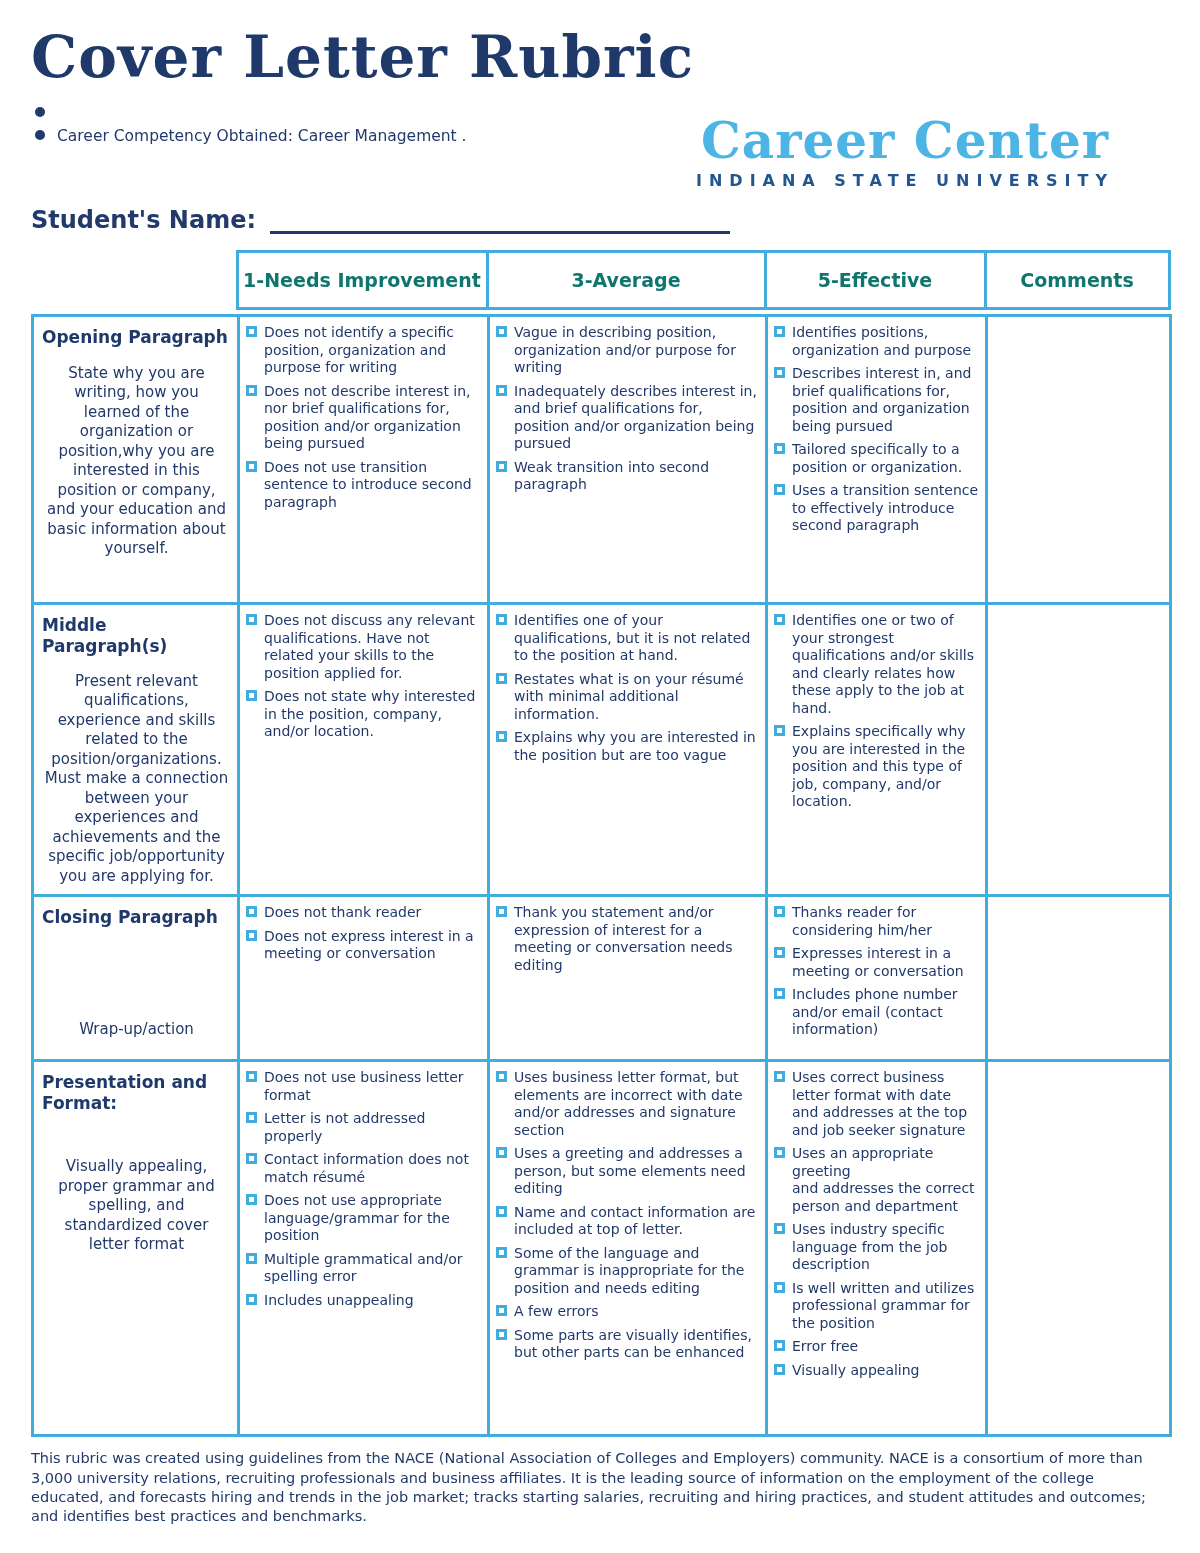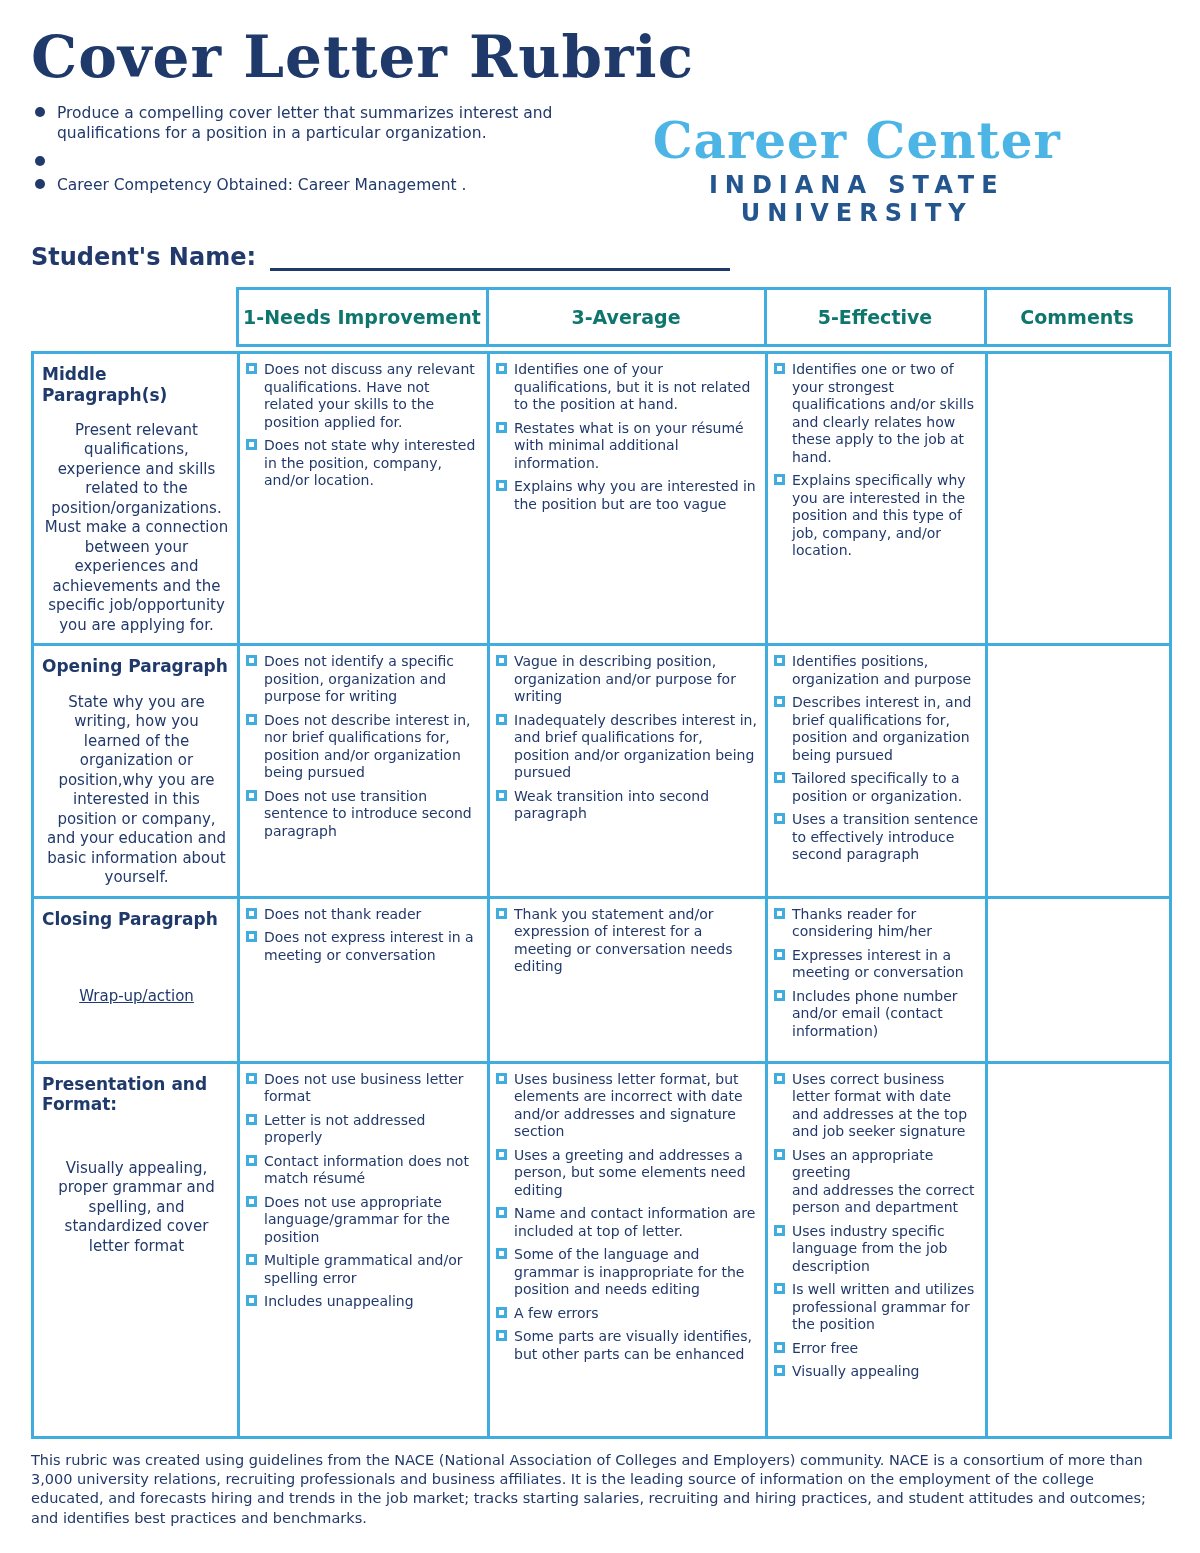--- a/index.html
+++ b/index.html
@@ -30,21 +30,21 @@
   .logo-title {
     font-family: "DejaVu Serif", serif;
     font-weight: bold;
     font-size: 50px;
     color: #4db5e5;
     line-height: 1.05;
     letter-spacing: 1px;
   }
   .logo-subtitle {
     font-weight: bold;
-    font-size: 24px;
+    font-size: 16px;
     color: #23558f;
     letter-spacing: 7px;
     margin-top: 4px;
   }
 
   .student-row { margin-top: 16px; font-size: 24px; font-weight: bold; display: flex; align-items: flex-end; }
   .fill-line { display: inline-block; border-bottom: 3px solid #1f3a6a; height: 22px; }
   .student-line { width: 460px; margin-left: 14px; }
 
   
@@ -67,42 +67,38 @@
 
   .body-table td { border: 3px solid #41addf; vertical-align: top; background: #fff; }
   .body-table tr:nth-child(1) { height: 288px; }
   .body-table tr:nth-child(2) { height: 240px; }
   .body-table tr:nth-child(3) { height: 165px; }
   .body-table tr:nth-child(4) { height: 375px; }
 
   .label-cell { padding: 10px 6px 8px 8px; }
   .row-title { font-size: 17px; font-weight: bold; line-height: 1.2; color: #1f3a6a; }
   .row-desc { font-size: 15px; line-height: 1.3; text-align: center; margin-top: 16px; padding: 0 2px; }
-  .body-table tr:nth-child(3) .row-desc { margin-top: 58px; text-decoration: underline; }
+  .body-table tr:nth-child(3) .row-desc { margin-top: 92px; }
   .body-table tr:nth-child(4) .row-desc { margin-top: 44px; }
 
   .criteria-cell { padding: 7px 6px 4px 6px; }
   .check-item { display: flex; gap: 7px; margin-bottom: 6px; }
   .checkbox { width: 11px; height: 11px; border: 3px solid #41addf; background: #fff; flex: none; margin-top: 2px; }
   .check-text { font-size: 14px; line-height: 1.25; white-space: pre-line; }
 
   
   .footer-note { margin-top: 12px; font-size: 14.5px; line-height: 1.33; width: 1130px; }
 </style>
 </head>
 <body>
 
 <h1 class="doc-title">Cover Letter Rubric</h1>
 
 <div class="head-row">
   <div class="outcomes">
-    <div class="outcome-li">
-      <span class="bullet"></span>
-      <span class="outcome-text">Produce a compelling cover letter that summarizes interest and qualifications for a position in a particular organization.</span>
-    </div>
     <div class="outcome-li">
       <span class="bullet"></span>
     </div>
     <div class="outcome-li">
       <span class="bullet"></span>
       <span class="outcome-text">Career Competency Obtained: Career Management .</span>
     </div>
   </div>
   <div class="logo">
     <div class="logo-title">Career Center</div>
@@ -138,20 +134,74 @@
   <colgroup>
       <col class="c1">
       <col class="c2">
       <col class="c3">
       <col class="c4">
       <col class="c5">
     </colgroup>
   <tbody>
       <tr>
         <td class="label-cell">
+          <div class="row-title">Opening Paragraph</div>
+          <div class="row-desc">State why you are writing, how you learned of the organization or position,why you are interested in this position or company, and your education and basic information about yourself.</div>
+        </td>
+        <td class="criteria-cell">
+          <div class="check-item">
+            <span class="checkbox"></span>
+            <span class="check-text">Does not identify a specific position, organization and purpose for writing</span>
+          </div>
+          <div class="check-item">
+            <span class="checkbox"></span>
+            <span class="check-text">Does not describe interest in, nor brief qualifications for, position and/or organization being pursued</span>
+          </div>
+          <div class="check-item">
+            <span class="checkbox"></span>
+            <span class="check-text">Does not use transition sentence to introduce second paragraph</span>
+          </div>
+        </td>
+        <td class="criteria-cell">
+          <div class="check-item">
+            <span class="checkbox"></span>
+            <span class="check-text">Vague in describing position, organization and/or purpose for writing</span>
+          </div>
+          <div class="check-item">
+            <span class="checkbox"></span>
+            <span class="check-text">Inadequately describes interest in, and brief qualifications for, position and/or organization being pursued</span>
+          </div>
+          <div class="check-item">
+            <span class="checkbox"></span>
+            <span class="check-text">Weak transition into second paragraph</span>
+          </div>
+        </td>
+        <td class="criteria-cell">
+          <div class="check-item">
+            <span class="checkbox"></span>
+            <span class="check-text">Identifies positions, organization and purpose</span>
+          </div>
+          <div class="check-item">
+            <span class="checkbox"></span>
+            <span class="check-text">Describes interest in, and brief qualifications for, position and organization being pursued</span>
+          </div>
+          <div class="check-item">
+            <span class="checkbox"></span>
+            <span class="check-text">Tailored specifically to a position or organization.</span>
+          </div>
+          <div class="check-item">
+            <span class="checkbox"></span>
+            <span class="check-text">Uses a transition sentence
+to effectively introduce second paragraph</span>
+          </div>
+        </td>
+        <td class="comments-cell"></td>
+      </tr>
+      <tr>
+        <td class="label-cell">
           <div class="row-title">Middle Paragraph(s)</div>
           <div class="row-desc">Present relevant qualifications, experience and skills related to the position/organizations. Must make a connection between your experiences and achievements and the specific job/opportunity you are applying for.</div>
         </td>
         <td class="criteria-cell">
           <div class="check-item">
             <span class="checkbox"></span>
             <span class="check-text">Does not discuss any relevant qualifications. Have not related your skills to the position applied for.</span>
           </div>
           <div class="check-item">
             <span class="checkbox"></span>
@@ -173,74 +223,20 @@
           </div>
         </td>
         <td class="criteria-cell">
           <div class="check-item">
             <span class="checkbox"></span>
             <span class="check-text">Identifies one or two of your strongest qualifications and/or skills and clearly relates how these apply to the job at hand.</span>
           </div>
           <div class="check-item">
             <span class="checkbox"></span>
             <span class="check-text">Explains specifically why you are interested in the position and this type of job, company, and/or location.</span>
-          </div>
-        </td>
-        <td class="comments-cell"></td>
-      </tr>
-      <tr>
-        <td class="label-cell">
-          <div class="row-title">Opening Paragraph</div>
-          <div class="row-desc">State why you are writing, how you learned of the organization or position,why you are interested in this position or company, and your education and basic information about yourself.</div>
-        </td>
-        <td class="criteria-cell">
-          <div class="check-item">
-            <span class="checkbox"></span>
-            <span class="check-text">Does not identify a specific position, organization and purpose for writing</span>
-          </div>
-          <div class="check-item">
-            <span class="checkbox"></span>
-            <span class="check-text">Does not describe interest in, nor brief qualifications for, position and/or organization being pursued</span>
-          </div>
-          <div class="check-item">
-            <span class="checkbox"></span>
-            <span class="check-text">Does not use transition sentence to introduce second paragraph</span>
-          </div>
-        </td>
-        <td class="criteria-cell">
-          <div class="check-item">
-            <span class="checkbox"></span>
-            <span class="check-text">Vague in describing position, organization and/or purpose for writing</span>
-          </div>
-          <div class="check-item">
-            <span class="checkbox"></span>
-            <span class="check-text">Inadequately describes interest in, and brief qualifications for, position and/or organization being pursued</span>
-          </div>
-          <div class="check-item">
-            <span class="checkbox"></span>
-            <span class="check-text">Weak transition into second paragraph</span>
-          </div>
-        </td>
-        <td class="criteria-cell">
-          <div class="check-item">
-            <span class="checkbox"></span>
-            <span class="check-text">Identifies positions, organization and purpose</span>
-          </div>
-          <div class="check-item">
-            <span class="checkbox"></span>
-            <span class="check-text">Describes interest in, and brief qualifications for, position and organization being pursued</span>
-          </div>
-          <div class="check-item">
-            <span class="checkbox"></span>
-            <span class="check-text">Tailored specifically to a position or organization.</span>
-          </div>
-          <div class="check-item">
-            <span class="checkbox"></span>
-            <span class="check-text">Uses a transition sentence
-to effectively introduce second paragraph</span>
           </div>
         </td>
         <td class="comments-cell"></td>
       </tr>
       <tr>
         <td class="label-cell">
           <div class="row-title">Closing Paragraph</div>
           <div class="row-desc">Wrap-up/action</div>
         </td>
         <td class="criteria-cell">

